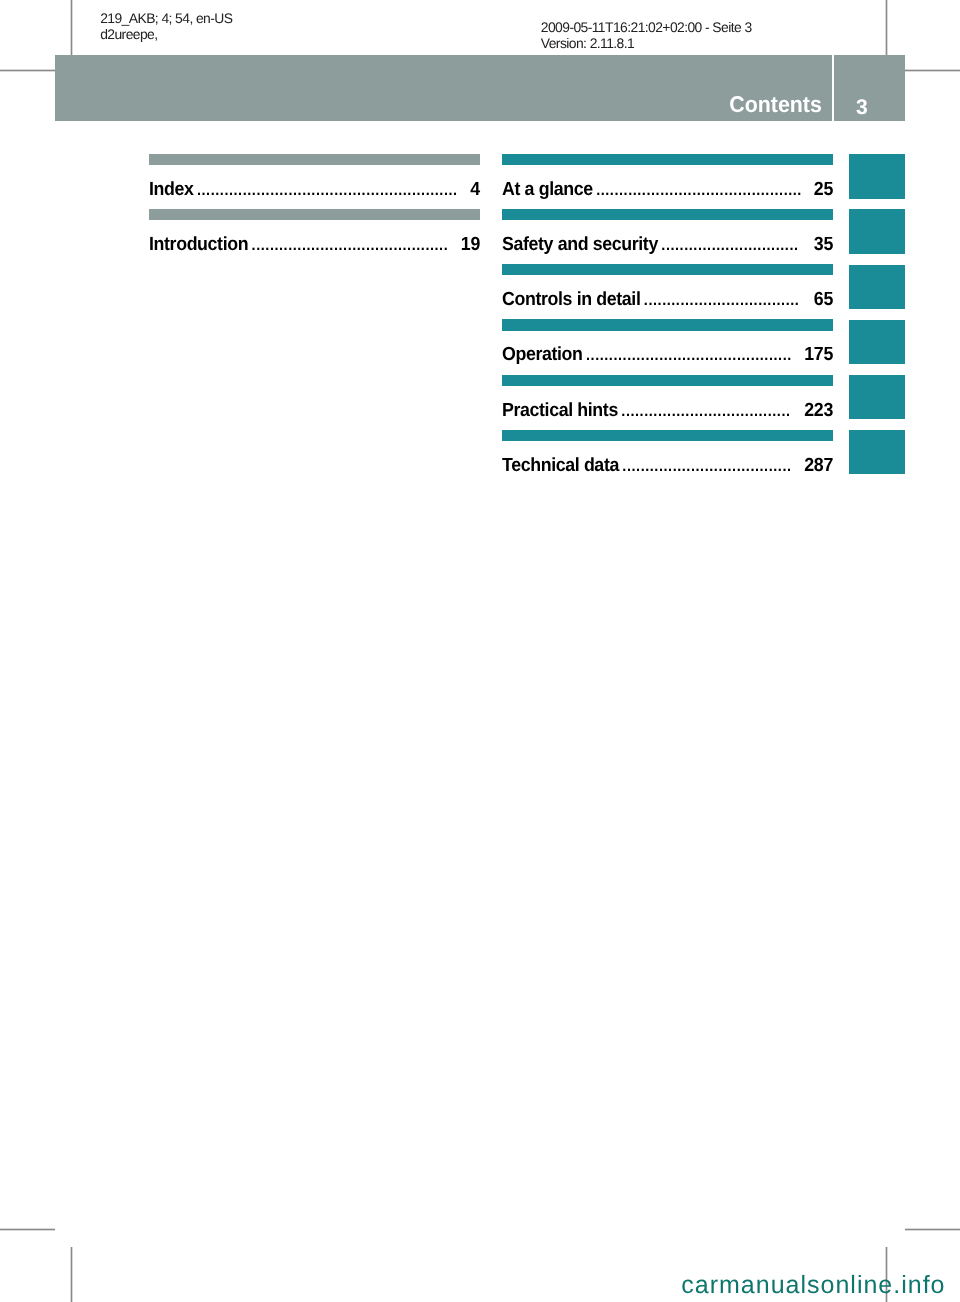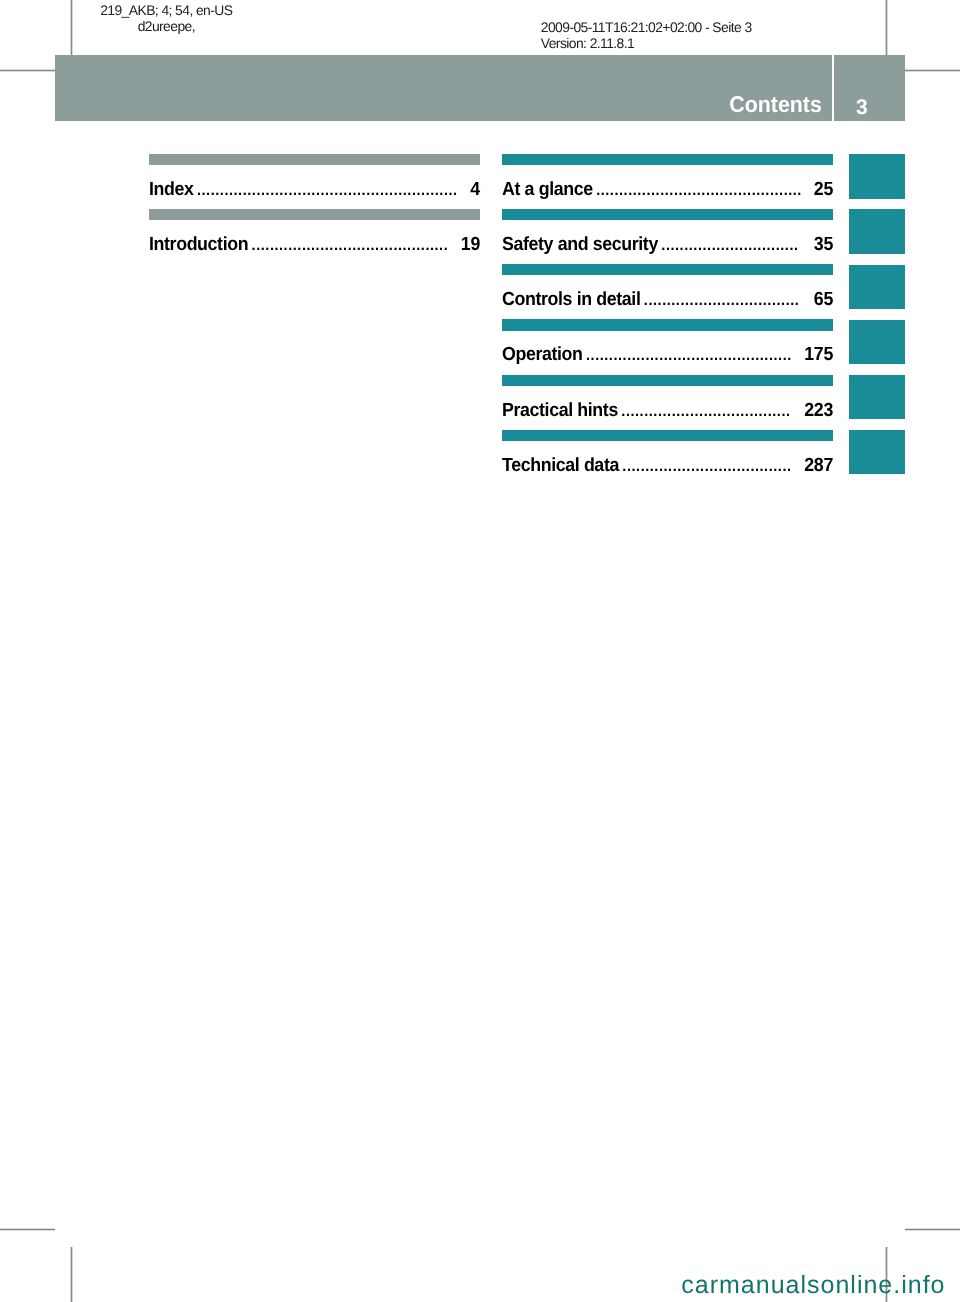--- a/index.html
+++ b/index.html
@@ -27,21 +27,21 @@
   
   .meta {
     position: absolute;
     font-family: "Liberation Sans", sans-serif;
     font-size: 13.9px;
     line-height: 15.7px;
     letter-spacing: -0.58px;
     color: #212121;
     white-space: pre;
   }
-  .meta-left  { left: 100.2px; top: 3px; text-align: center; }
+  .meta-left  { left: 100.2px; top: 11px; }
   .meta-right { left: 540.8px; top: 19.9px; }
 
   
   .hdr-band {
     position: absolute;
     left: 55.2px; top: 54.6px;
     width: 849.9px; height: 66px;
     background: #8d9d9c;
   }
   .hdr-split {

